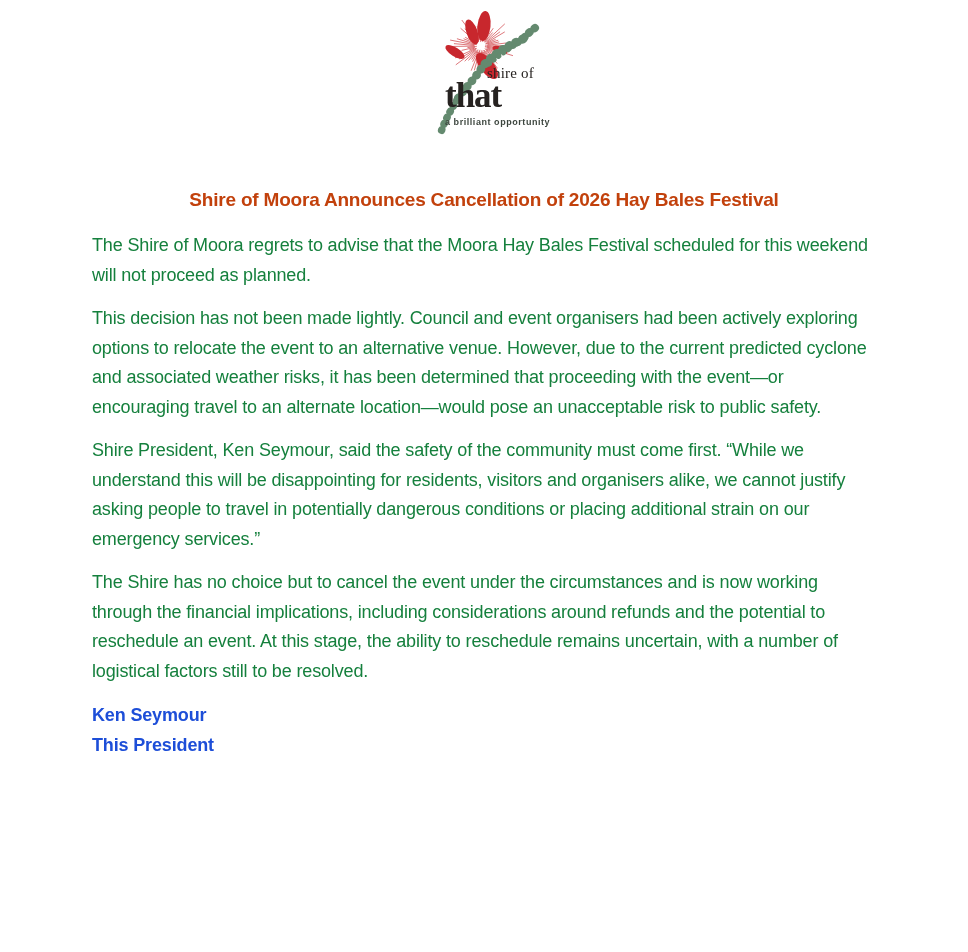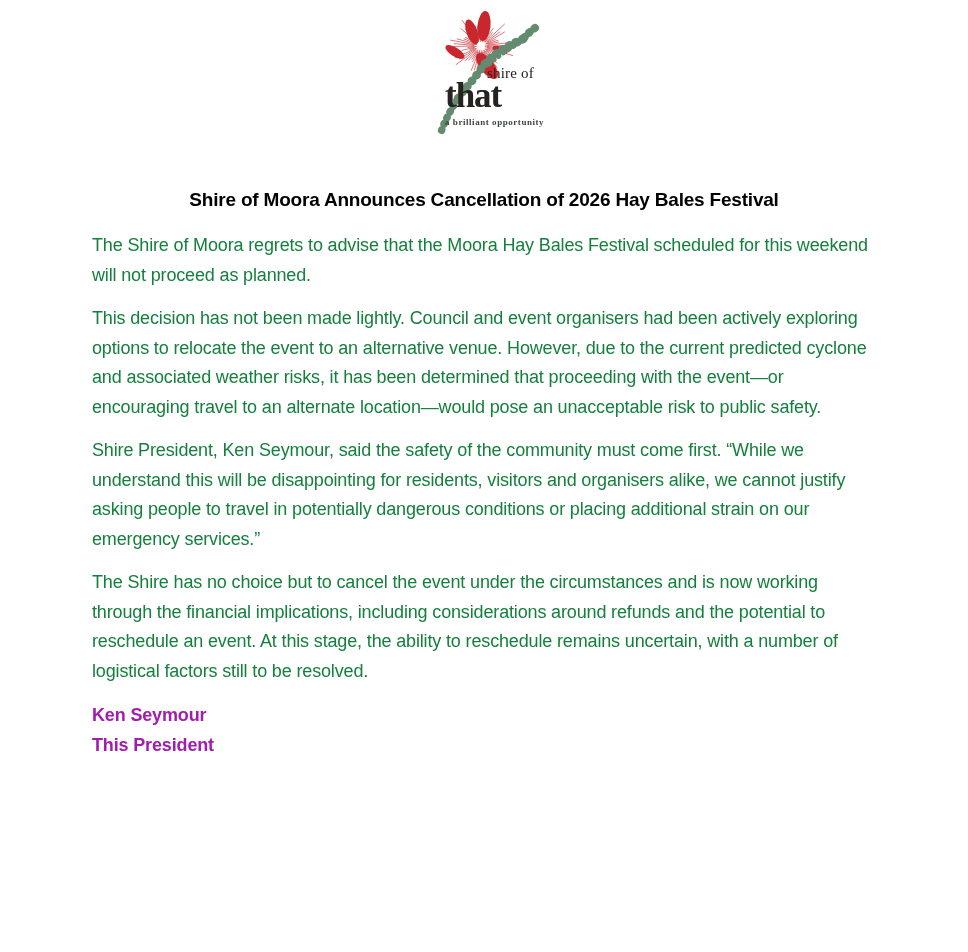--- a/index.html
+++ b/index.html
@@ -35,58 +35,58 @@
     letter-spacing: 0.2px;
   }
   .moora {
     font-size: 35px;
     line-height: 30px;
     font-weight: 700;
     letter-spacing: -1px;
   }
   .tagline {
     margin-top: 6px;
-    font-family: Liberation Serif, serif;
+    font-family: Liberation Sans, sans-serif;
     font-size: 9px;
     letter-spacing: 0.55px;
     white-space: nowrap;
     color: #3d463f;
     font-weight: 700;
   }
 
   
   .content {
     width: 784px;
     margin: 0 auto;
     padding-top: 47px;
   }
   .doc-title {
     text-align: center;
     font-size: 19px;
     font-weight: 700;
-    color: #000000;
+    color: #c2410c;
     line-height: 24px;
     margin-bottom: 19px;
     letter-spacing: -0.2px;
   }
   .content p {
     font-size: 18px;
     line-height: 29.5px;
     letter-spacing: -0.15px;
     margin-bottom: 14px;
     color: #15803d;
   }
   .signature {
     margin-top: 15px;
   }
   .signature div {
     font-size: 18px;
     line-height: 29.5px;
     font-weight: 700;
-    color: #a21caf;
+    color: #1d4ed8;
     letter-spacing: -0.15px;
   }
 </style>
 </head>
 <body>
 
 <div class="logo">
   <svg id="logo-art" width="114" height="138" viewBox="0 0 114 138" xmlns="http://www.w3.org/2000/svg">
 
     <g id="rays">

